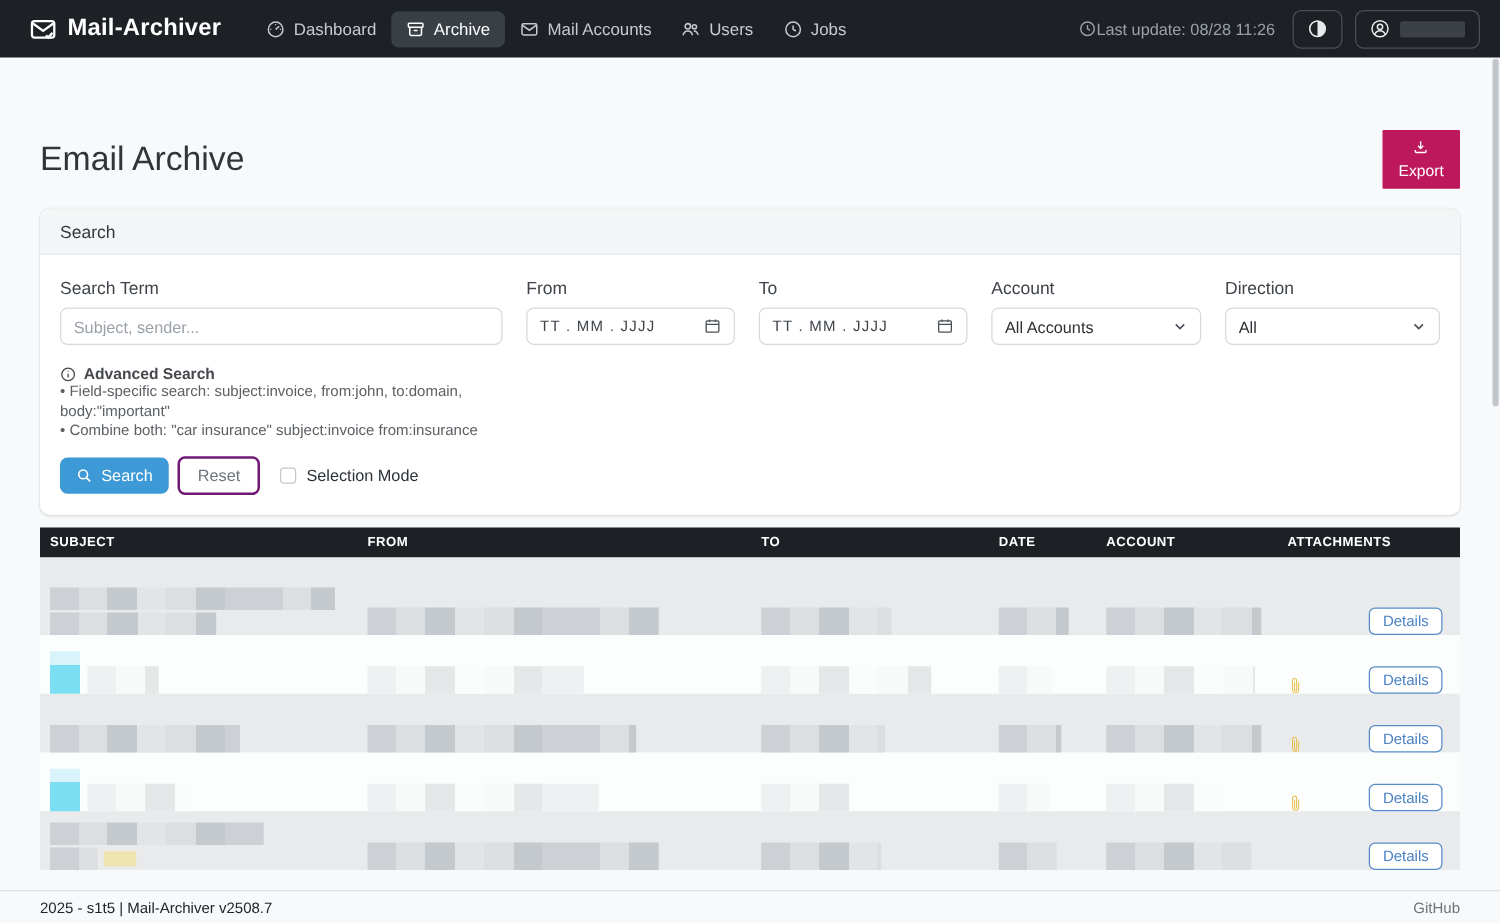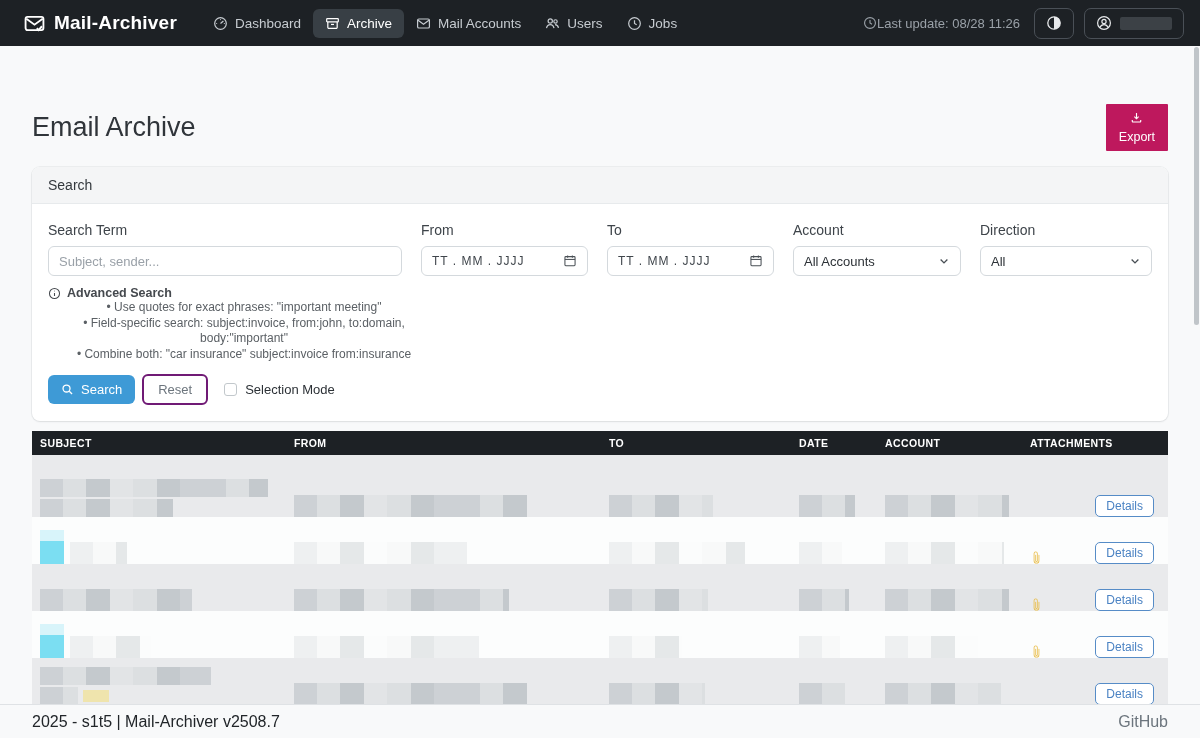--- a/index.html
+++ b/index.html
@@ -42,21 +42,21 @@
   .field label { display:block; font-size:14px; color:#3e444a; margin-bottom:8px; }
   .control { height:30px; border:1px solid #d4d9dd; border-radius:6px; background:#fff;
              display:flex; align-items:center; padding:0 10px; font-size:13px; color:#4a5056; }
   input.control { width:100%; outline:none; }
   input.control::placeholder { color:#9aa1a8; }
   .date-control { justify-content:space-between; gap:0; cursor:text; }
   .dval { font-size:12px; color:#3f454b; letter-spacing:1px; white-space:nowrap; }
   .select-control { justify-content:space-between; cursor:pointer; color:#2c3136; }
   .cal, .chev { color:#4a5056; }
 
-  .advanced { margin-top:10px; width:392px;text-align:center; }
+  .advanced { margin-top:16px; width:392px; }
   .adv-title { display:flex; align-items:center; gap:6px; font-size:12.5px; font-weight:700; color:#45494e; }
   .adv-line { font-size:12px; color:#5b6065; line-height:15.5px; }
   .adv-line::before { content:"• "; }
 
   .actions { margin-top:12px; display:flex; align-items:center; }
   .btn-search { background:#3e9ad6; color:#fff; border:none; border-radius:6px; padding:7px 13px;
                 font-size:13px; display:flex; gap:7px; align-items:center; cursor:pointer; }
   .btn-reset { margin-left:7px; background:#fff; color:#6c757d; border:2px solid #701a75;
                border-radius:6px; padding:6px 14px; font-size:13px; cursor:pointer; }
   .sel-mode { margin-left:16px; display:flex; align-items:center; gap:8px; font-size:13px; color:#2c3136; }
@@ -81,23 +81,23 @@
   .stack { display:flex; flex-direction:column; gap:2px; width:100%; justify-content:center; }
   .subline { display:flex; align-items:center; gap:5px; }
   .accent-cyan { width:24px; height:34px; flex:none;
                  background:linear-gradient(180deg,#d8f4fa 0 32%,#7bdef2 32% 100%); }
   .accent-yellow { width:26px; height:12px; flex:none; background:#efe4ad; }
   .att-cell { justify-content:flex-start; }
   .details-btn { margin-left:auto; margin-right:6px; background:#fff; border:1px solid #568cc7;
                  color:#4a82c3; border-radius:5px; font-size:12px; padding:3px 10px; cursor:pointer; }
 
   
-  footer { height:34px; flex-shrink:0; background:#f8f9fa; border-top:1px solid #dfe2e5;
+  footer { height:26px; flex-shrink:0; background:#f8f9fa; border-top:1px solid #dfe2e5;
            display:flex; align-items:center; justify-content:space-between; padding:0 32px;
-           font-size:16px; color:#212529; }
+           font-size:12px; color:#212529; }
   .github { color:#6c757d; text-decoration:none; cursor:pointer; }
 
   .scroll-thumb { position:fixed; top:47px; right:1px; width:5px; height:278px;
                   background:#c0c5c9; border-radius:3px; }
 </style>
 </head>
 <body>
 
 <nav class="navbar">
   <div class="brand">
@@ -270,21 +270,20 @@
           <span class="icn">
             <svg width="13" height="13" viewBox="0 0 16 16" fill="none" stroke="currentColor" stroke-width="1.3">
               <circle cx="8" cy="8" r="6.2"></circle>
                 <path d="M8 7.3V11"></path>
               <circle cx="8" cy="4.9" r=".6" fill="currentColor" stroke="none"></circle>
               </svg>
           </span>
           <span>Advanced Search</span>
         </div>
         <div id="adv-lines">
-            <div class="adv-line">Use quotes for exact phrases: "important meeting"</div>
             <div class="adv-line">Field-specific search: subject:invoice, from:john, to:domain, body:"important"</div>
             <div class="adv-line">Combine both: "car insurance" subject:invoice from:insurance</div>
           </div>
       </div>
 
       <div class="actions">
         <button class="btn-search">
           <span class="icn">
             <svg width="13" height="13" viewBox="0 0 16 16" fill="none" stroke="currentColor" stroke-width="1.6">
               <circle cx="6.8" cy="6.8" r="4.3"></circle>

